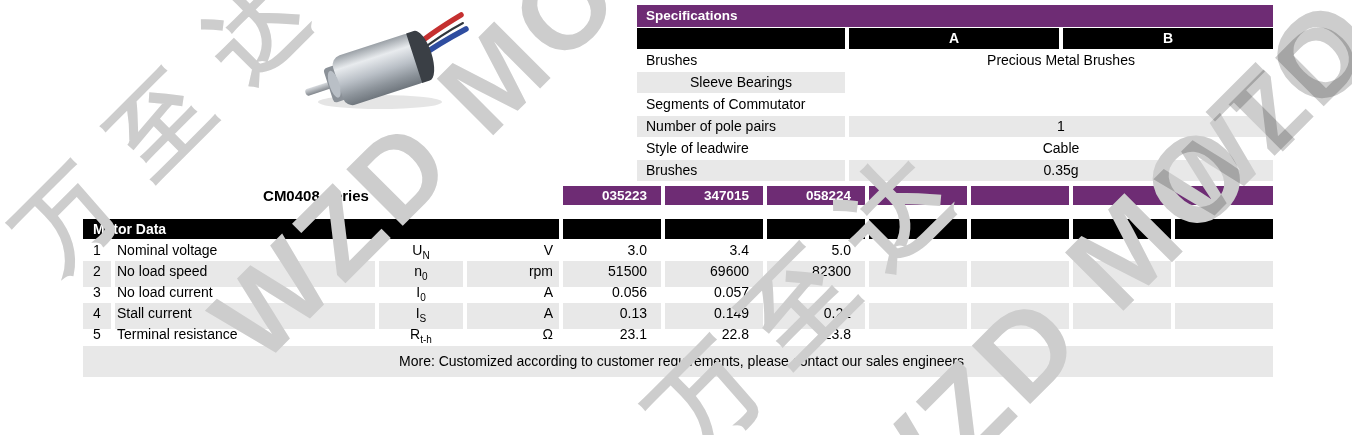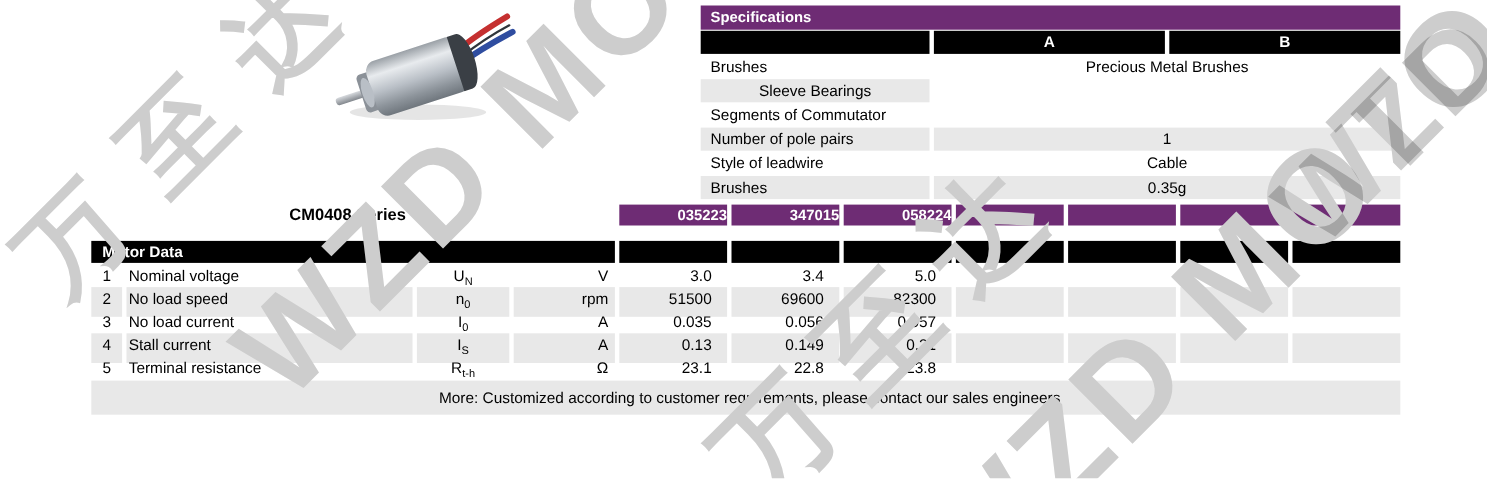--- a/index.html
+++ b/index.html
@@ -31,21 +31,21 @@
   .spec-head div{background:#000;color:#fff;font-weight:bold;text-align:center;line-height:21px;}
   .spec-row{display:grid;grid-template-columns:208px 424px;column-gap:4px;height:21px;line-height:21px;margin-top:1px;}
   .spec-row .lbl{padding-left:9px;}
   .spec-row .val{text-align:center;}
   .spec-row.gray .lbl,.spec-row.gray .val{background:#e8e8e8;}
   
   .motor-table{position:absolute;left:83px;top:186px;width:1190px;z-index:2;font-size:14px;}
   .mt-grid{display:grid;grid-template-columns:28px 260px 84px 92px repeat(7,98px);column-gap:4px;}
   .mt-series-row{height:19px;line-height:19px;}
   .mt-series-row .series-lbl{grid-column:1/5;text-align:center;font-weight:bold;font-size:15px;padding-right:10px;}
-  .mt-series-row .model{background:#6e2c74;color:#fff;font-weight:bold;text-align:right;font-size:13.5px;padding-left:39px;}
+  .mt-series-row .model{background:#6e2c74;color:#fff;font-weight:bold;text-align:left;font-size:13.5px;padding-left:39px;}
   .mt-head-row{height:20px;line-height:20px;margin-top:14px;}
   .mt-head-row .mt-title{grid-column:1/5;background:#000;color:#fff;font-weight:bold;padding-left:10px;}
   .mt-head-row .blk{background:#000;}
   .mt-row{height:20px;line-height:20px;margin-top:1px;}
   .mt-row .num{text-align:center;}
   .mt-row .name{padding-left:2px;}
   .mt-row .sym{text-align:center;}
   .mt-row .sym sub{font-size:10px;}
   .mt-row .unit{text-align:right;padding-right:6px;}
   .mt-row .val{text-align:right;padding-right:14px;}
@@ -168,21 +168,20 @@
         <div class="val"></div>
       <div class="val"></div>
         <div class="val"></div>
     </div>
 
     <div class="mt-grid mt-row">
       <div class="num">3</div>
       <div class="name">No load current</div>
       <div class="sym"><span>I</span><sub>0</sub></div>
       <div class="unit">A</div>
-      <div class="val">0.035</div>
       <div class="val">0.056</div>
       <div class="val">0.057</div>
       <div class="val"></div>
         <div class="val"></div>
       <div class="val"></div>
         <div class="val"></div>
     </div>
 
     <div class="mt-grid mt-row gray">
       <div class="num">4</div>

